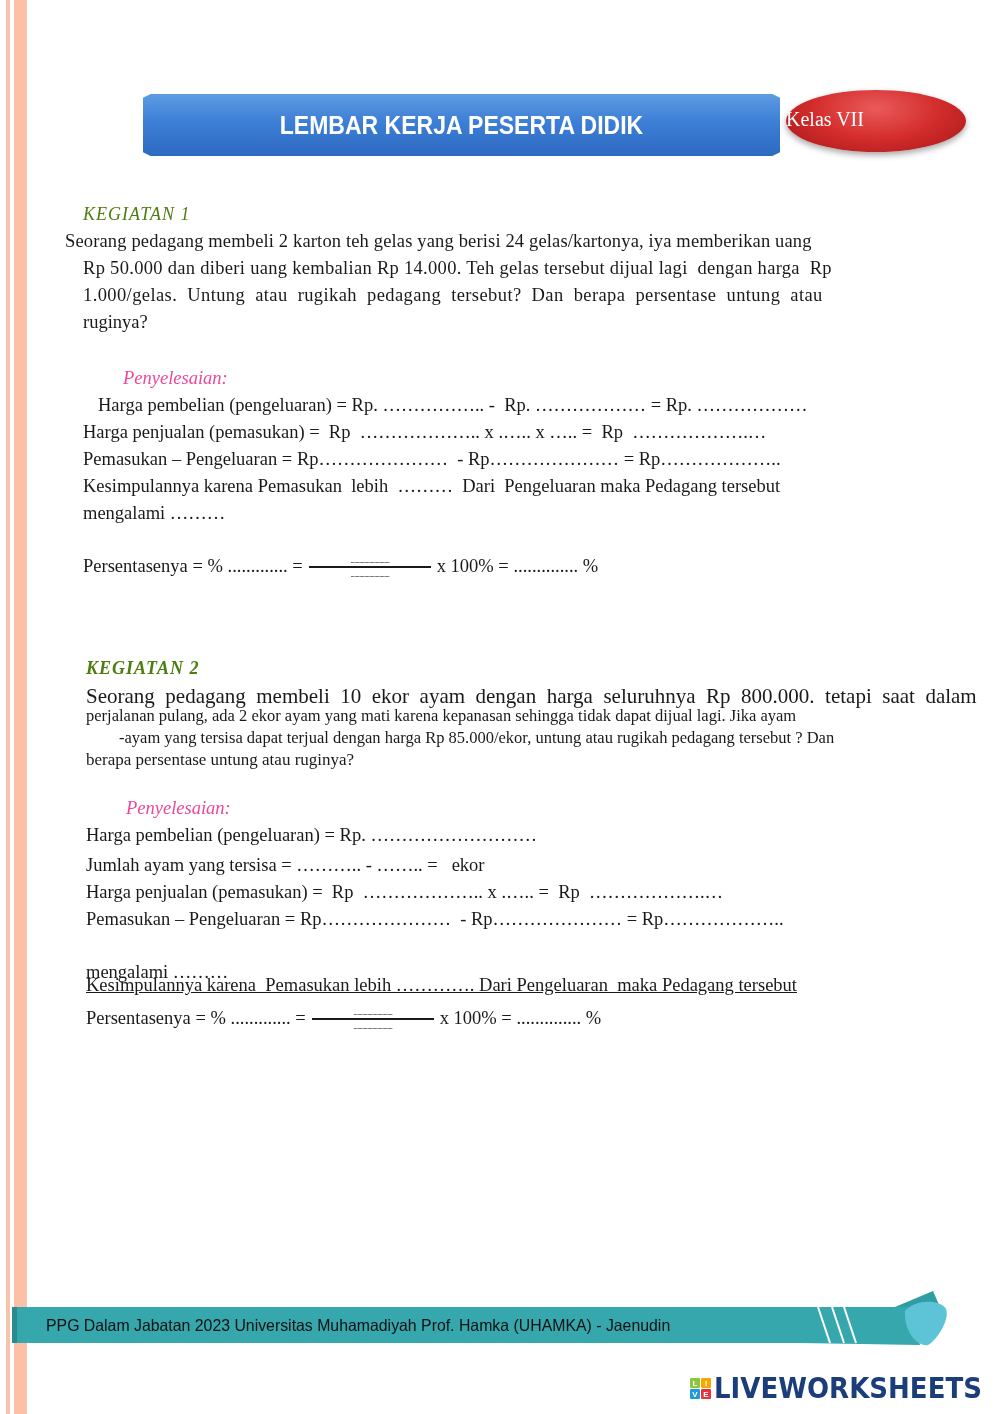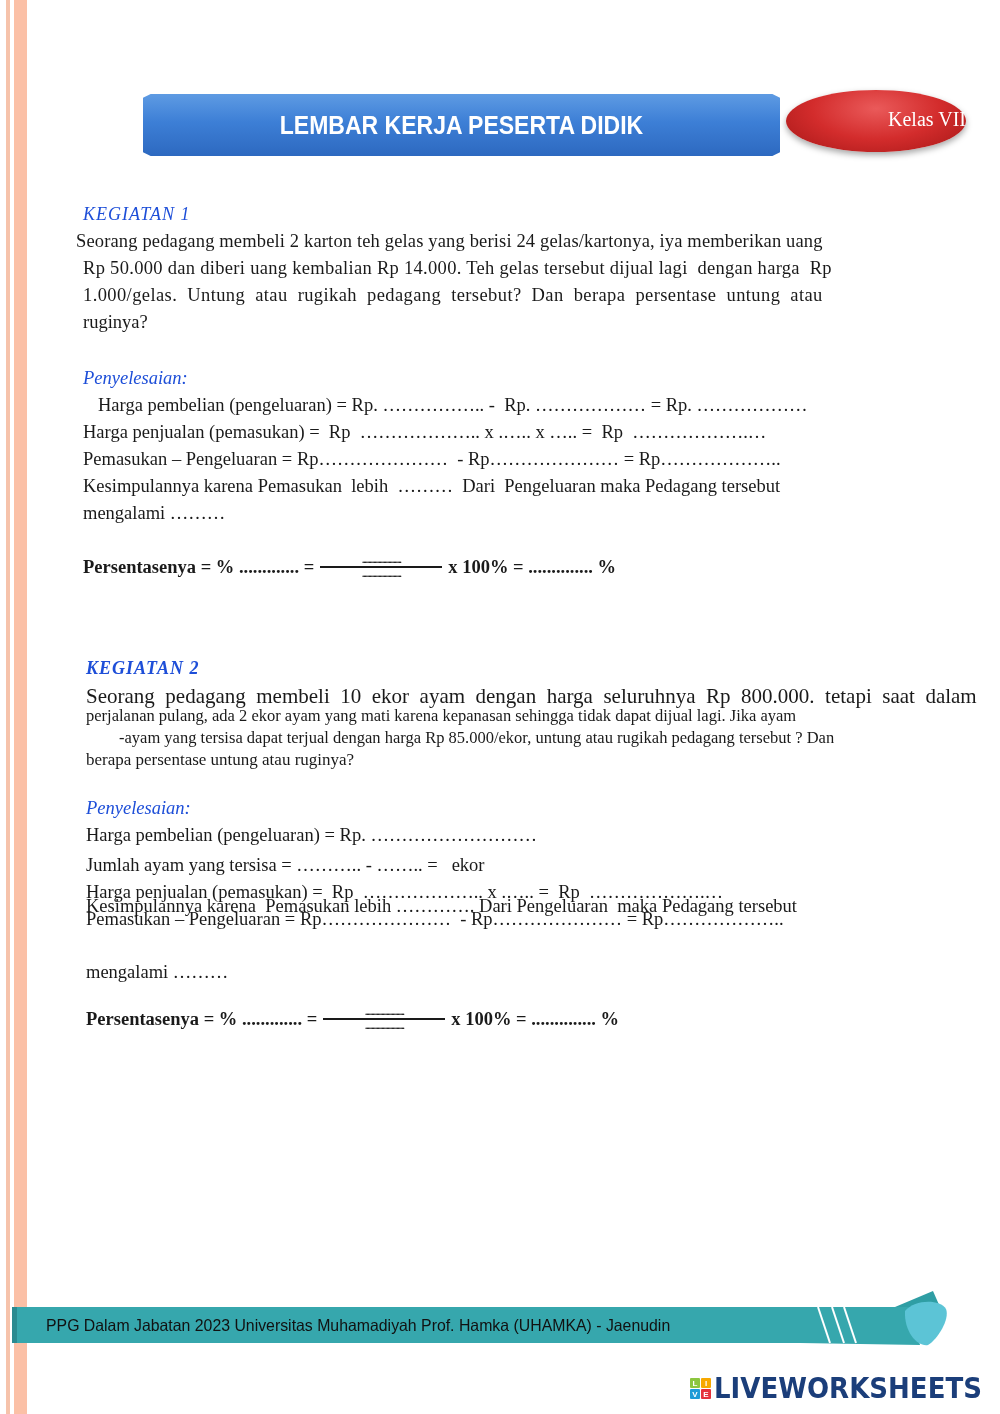--- a/index.html
+++ b/index.html
@@ -22,32 +22,32 @@
   .title-text {
     font-family: "Liberation Sans", "DejaVu Sans", sans-serif; font-weight: bold;
     color: #ffffff; font-size: 25px; letter-spacing: 0px;
     transform: scaleX(0.92);
   }
   .kelas-badge {
     position: absolute; left: 786px; top: 90px; width: 180px; height: 62px;
     border-radius: 50%;
     background: radial-gradient(ellipse at 50% 30%, #ea5a5a 0%, #d32c2c 50%, #a51717 100%);
     box-shadow: 0 3px 6px rgba(0,0,0,0.35);
-    display: flex; align-items: center; justify-content: flex-end;
+    display: flex; align-items: center; justify-content: flex-start;
   }
   .kelas-text { color: #ffffff; font-size: 20px; margin-top: -4px; }
 
   .section-heading {
-    position: absolute; font-style: italic; color: #1d4ed8; font-size: 18px; letter-spacing: 1px;
+    position: absolute; font-style: italic; color: #4d7c0f; font-size: 18px; letter-spacing: 1px;
   }
   .section-heading.bold { font-weight: bold; }
-  .solution-label { position: absolute; font-style: italic; color: #1d4ed8; font-size: 18.5px; }
+  .solution-label { position: absolute; font-style: italic; color: #ec4899; font-size: 18.5px; margin-left: 40px; }
   .line { position: absolute; font-size: 18.5px; white-space: pre; }
 
-  .frac-row { position: absolute; font-size: 18.5px; display: flex; align-items: flex-end; white-space: pre; font-weight: bold; }
+  .frac-row { position: absolute; font-size: 18.5px; display: flex; align-items: flex-start; white-space: pre; }
   .frac { display: inline-flex; flex-direction: column; align-items: center; margin: 0 6px; }
   .frac .num, .frac .den { font-size: 9px; line-height: 8px; letter-spacing: -1px; }
   .frac .bar { width: 122px; height: 1.5px; background: #1a1a1a; margin: 2px 0; }
 
   .footer-band {
     position: absolute; left: 12px; top: 1307px; width: 808px; height: 36px;
     background: #36a7ad;
     display: flex; align-items: center;
   }
   .footer-band-edge { position: absolute; left: 12px; top: 1307px; width: 5px; height: 36px; background: #2a8a90; }
@@ -70,21 +70,21 @@
 
 <div class="title-banner">
   <span class="title-text">LEMBAR KERJA PESERTA DIDIK</span>
 </div>
 <div class="kelas-badge">
   <span class="kelas-text">Kelas VII</span>
 </div>
 
 <div class="section-heading" style="left:83px; top:204px;">KEGIATAN   1</div>
 <div>
-  <div class="line" style="left:76px; top:231px; font-size:18.5px; letter-spacing:0.15px;">Seorang pedagang membeli 2 karton teh gelas yang berisi 24 gelas/kartonya, iya memberikan uang</div>
+  <div class="line" style="left:65px; top:231px; font-size:18.5px; letter-spacing:0.15px;">Seorang pedagang membeli 2 karton teh gelas yang berisi 24 gelas/kartonya, iya memberikan uang</div>
   <div class="line" style="left:83px; top:258px; font-size:18.5px; letter-spacing:0.3px;">Rp 50.000 dan diberi uang kembalian Rp 14.000. Teh gelas tersebut dijual lagi  dengan harga  Rp</div>
   <div class="line" style="left:83px; top:285px; font-size:18.5px; letter-spacing:0.4px;">1.000/gelas.  Untung  atau  rugikah  pedagang  tersebut?  Dan  berapa  persentase  untung  atau</div>
   <div class="line" style="left:83px; top:312px; font-size:18.5px;">ruginya?</div>
 </div>
 
 <div class="solution-label" style="left:83px; top:368px;">Penyelesaian:</div>
 <div class="line" style="left:98px; top:395px;">Harga pembelian (pengeluaran) = Rp. …………….. -  Rp. ……………… = Rp. ………………</div>
 <div class="line" style="left:83px; top:422px;">Harga penjualan (pemasukan) =  Rp  ……………….. x .….. x ….. =  Rp  ……………….…</div>
 <div class="line" style="left:83px; top:449px;">Pemasukan – Pengeluaran = Rp…………………  - Rp………………… = Rp………………..</div>
 <div class="line" style="left:83px; top:476px;">Kesimpulannya karena Pemasukan  lebih  ………  Dari  Pengeluaran maka Pedagang tersebut</div>
@@ -106,21 +106,21 @@
   <div class="line" style="left:86px; top:706px; font-size:16.5px;">perjalanan pulang, ada 2 ekor ayam yang mati karena kepanasan sehingga tidak dapat dijual lagi. Jika ayam</div>
   <div class="line" style="left:86px; top:728px; font-size:16.5px;margin-left:33px;">-ayam yang tersisa dapat terjual dengan harga Rp 85.000/ekor, untung atau rugikah pedagang tersebut ? Dan</div>
   <div class="line" style="left:86px; top:750px; font-size:17px;">berapa persentase untung atau ruginya?</div>
 </div>
 
 <div class="solution-label" style="left:86px; top:798px;">Penyelesaian:</div>
 <div class="line" style="left:86px; top:825px;">Harga pembelian (pengeluaran) = Rp. ………………………</div>
 <div class="line" style="left:86px; top:855px;">Jumlah ayam yang tersisa = ……….. - …….. =   ekor</div>
 <div class="line" style="left:86px; top:882px;">Harga penjualan (pemasukan) =  Rp  ……………….. x .….. =  Rp  ……………….…</div>
 <div class="line" style="left:86px; top:909px;">Pemasukan – Pengeluaran = Rp…………………  - Rp………………… = Rp………………..</div>
-<div class="line" style="left:86px; top:896px;">Kesimpulannya karena  Pemasukan lebih …………. Dari Pengeluaran  maka Pedagang tersebut</div>
+<div class="line" style="left:86px; top:975px;text-decoration:underline;">Kesimpulannya karena  Pemasukan lebih …………. Dari Pengeluaran  maka Pedagang tersebut</div>
 <div class="line" style="left:86px; top:962px;">mengalami ………</div>
 
 <div class="frac-row" style="left:86px; top:1008px;">
   <span>Persentasenya = % ............. =</span>
   <span class="frac">
     <span class="num">...............................</span>
     <span class="bar"></span>
     <span class="den">...............................</span>
   </span>
   <span>x 100% = .............. %</span>

